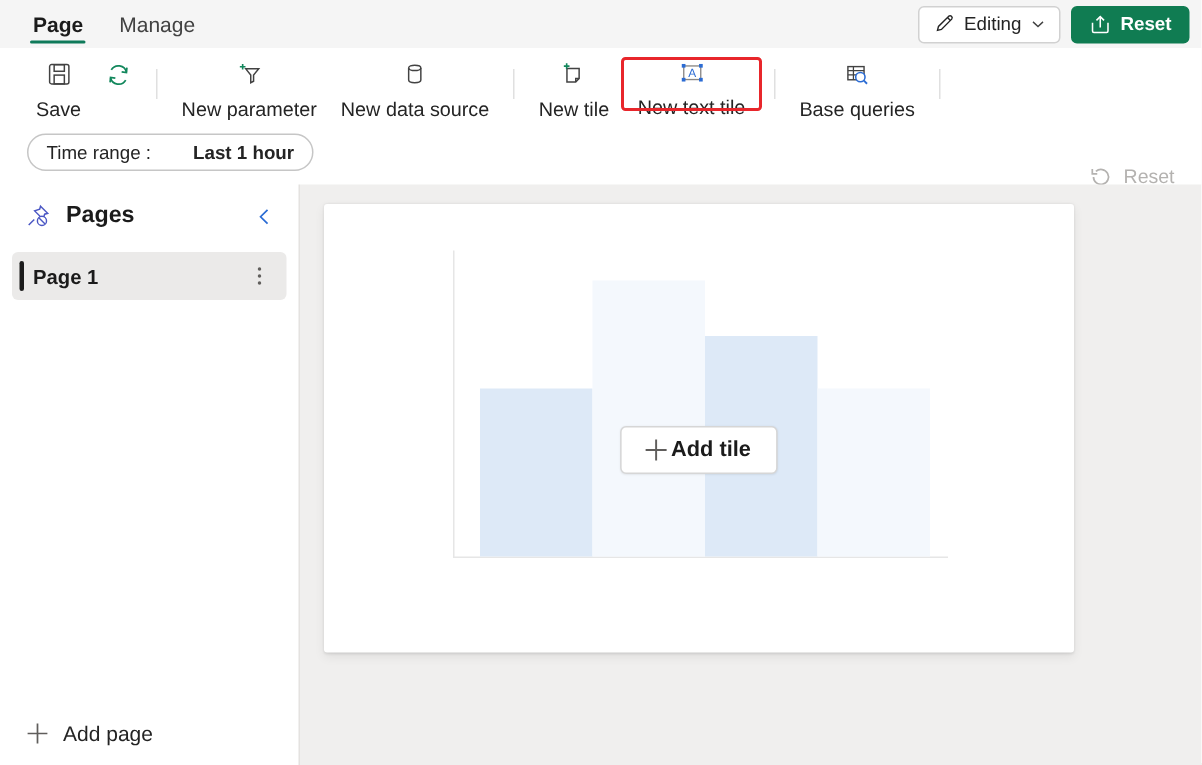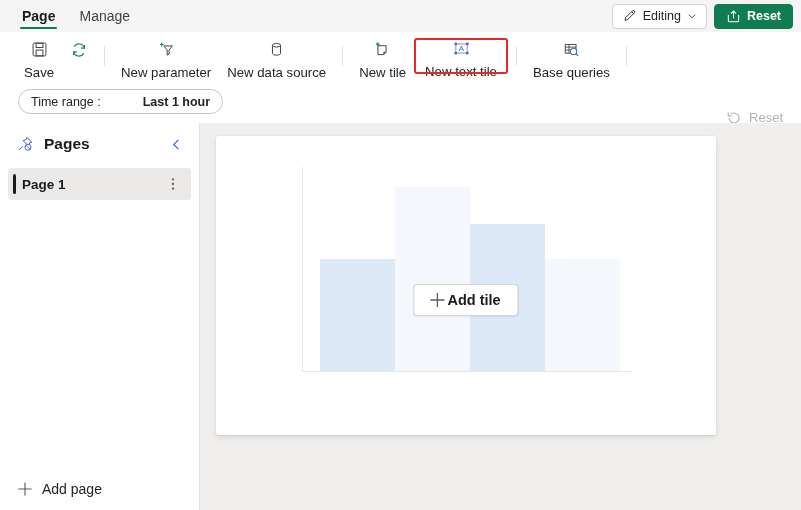--- a/index.html
+++ b/index.html
@@ -144,21 +144,21 @@
     padding: 0 12px;
     border: 1px solid #c6c6c6;
     border-radius: 14px;
     font-size: 12.5px;
     color: #242424;
     background: #ffffff;
     cursor: pointer;
     white-space: nowrap;
     justify-content: space-between;
   }
-  .pill b { font-weight: 700; margin-left: 21px; padding-left: 21px; }
+  .pill b { font-weight: 700; margin-left: 7px; padding-left: 21px; }
   .reset {
     margin-left: auto;
     display: flex; align-items: center; gap: 7px;
     font-size: 13px;
     color: #b4b2b0;
     cursor: default;
     padding-right: 4px;
     white-space: nowrap;
     margin-top: 32px;
   }

